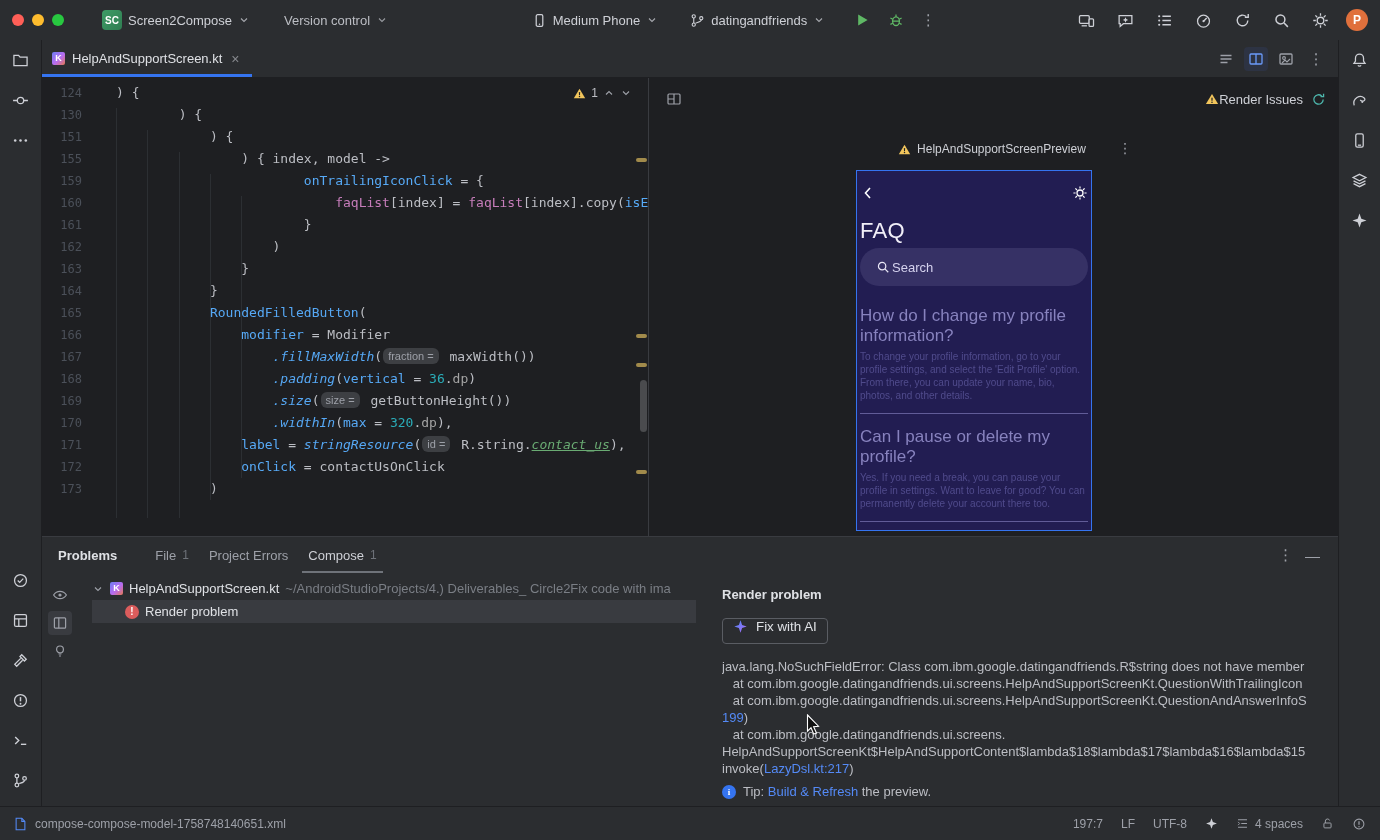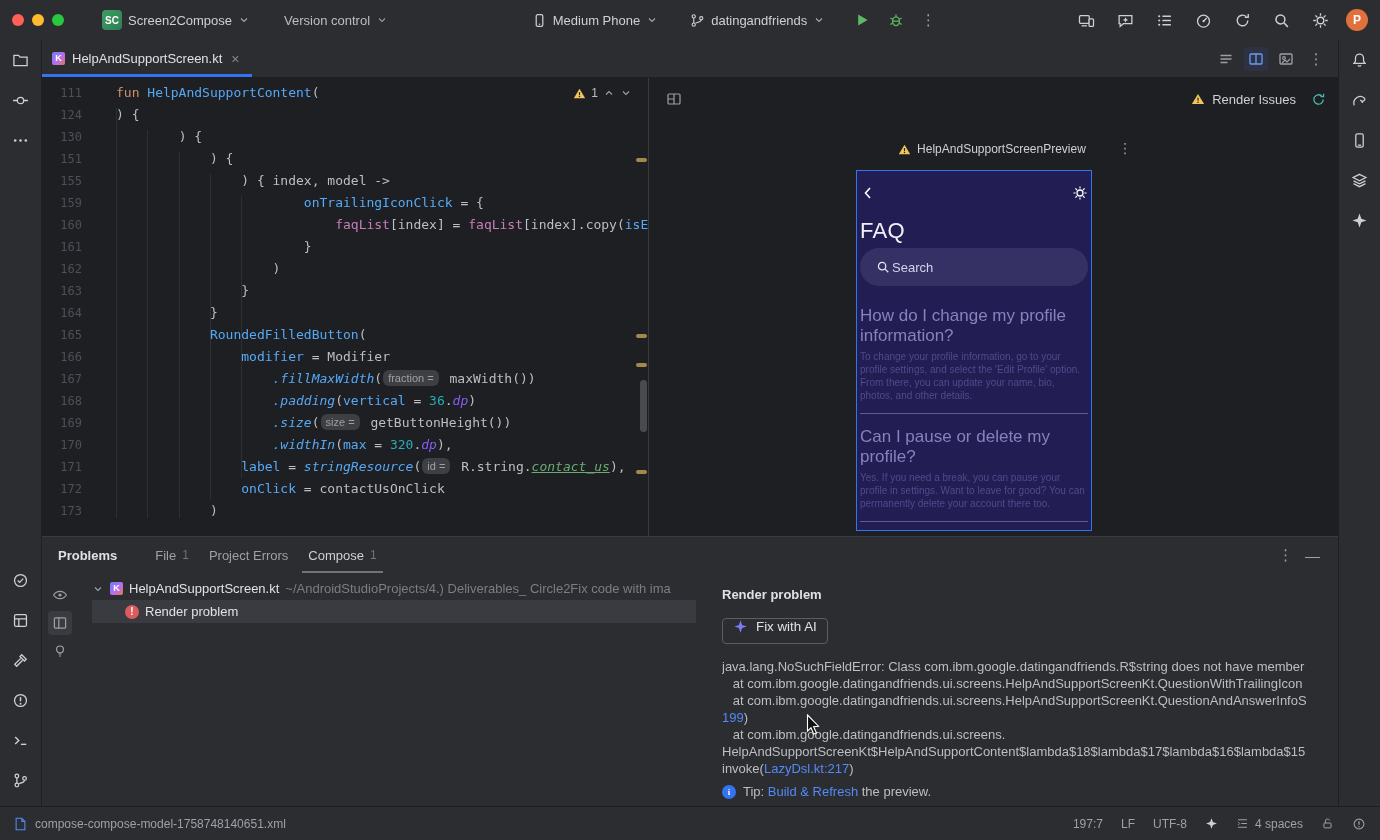--- a/index.html
+++ b/index.html
@@ -46,35 +46,35 @@
   #code-lines{position:relative;padding-top:4px;z-index:2}
   .code-line{display:flex;height:22px;line-height:22px}
   .ln{flex:none;width:54px;padding-right:14px;text-align:right;color:#4B5059;font-size:12px;
     font-family:"DejaVu Sans Mono","Liberation Mono",monospace}
   .ct{white-space:pre;font-family:"DejaVu Sans Mono","Liberation Mono",monospace;font-size:13px;padding-left:20px}
   .tk-k{color:#CF8E6D}
   .tk-f{color:#56A8F5}
   .tk-x{color:#56A8F5;font-style:italic}
   .tk-a{color:#57AAF7}
   .tk-n{color:#2AACB8}
-  .tk-d{color:#8b5cf6;font-style:italic}
+  .tk-d{color:#a3a3a3;}
   .tk-p{color:#C77DBB}
   .tk-s{color:#6AAB73;font-style:italic;text-decoration:underline}
   .tk-t{color:#BCBEC4}
   .tk-h{display:inline-block;background:#3D3F43;color:#9DA0A8;border-radius:6px;padding:0 5px;margin:0 3px 0 1px;
     font-size:11px;line-height:16px;font-family:"Liberation Sans",sans-serif;vertical-align:1px}
   .ig{position:absolute;width:1px;background:#2C2F33;z-index:1}
   #inspection-widget{position:absolute;top:8px;right:16px;display:flex;align-items:center;gap:5px;z-index:3;color:#BCBEC4;font-size:12px}
   .stripe-mark{position:absolute;right:1px;width:11px;height:4px;border-radius:2px;background:rgba(185,158,82,.85);z-index:3}
   #edit-scroll{position:absolute;right:1px;top:302px;width:7px;height:52px;border-radius:4px;background:rgba(140,142,146,.4);z-index:3}
 
   
   #preview-body{position:absolute;left:648px;top:78px;width:690px;height:458px;background:#1E1F22;border-left:1px solid #393B40;overflow:hidden}
   #preview-toolbar{position:absolute;left:0;top:0;width:100%;height:42px;display:flex;align-items:center;padding:0 12px}
-  #render-issues{margin-left:auto;display:flex;align-items:center;gap:7px;color:#CED0D6}
+  #render-issues{margin-left:auto;display:flex;align-items:center;color:#CED0D6}
   #preview-label{position:absolute;left:207px;top:64px;width:272px;display:flex;align-items:center;justify-content:center;gap:6px;
     color:#CED0D6;font-size:12px}
   #preview-kebab{position:absolute;right:-4px;top:-2px;color:#9DA0A8;font-size:14px}
   #phone{position:absolute;left:207px;top:92px;width:236px;height:361px;background:#221D52;border:1px solid #3574F0;overflow:hidden;
     padding:12px 3px 0;color:#ECEAF7}
   .phone-header{display:flex;align-items:center;justify-content:space-between;height:20px}
   .phone-title{margin-top:15px;font-size:22px;letter-spacing:.3px;color:#F1EFF8;font-weight:500}
   .search-pill{margin-top:4px;height:38px;border-radius:19px;background:#363165;display:flex;align-items:center;gap:2px;
     padding:0 16px;color:#D5D2EE}
   #faq-list{margin-top:20px}
@@ -367,24 +367,20 @@
 
   <section id="editor-body">
     <div class="ig" style="left:74px;top:30px;height:410px"></div>
     <div class="ig" style="left:105px;top:52px;height:388px"></div>
     <div class="ig" style="left:137px;top:74px;height:366px"></div>
     <div class="ig" style="left:168px;top:96px;height:326px"></div>
     <div class="ig" style="left:199px;top:118px;height:282px"></div>
 
     <div id="code-lines">
         <div class="code-line">
-          <span class="ln">111</span>
-          <span class="ct"><span class="tk-k">fun </span><span class="tk-f">HelpAndSupportContent</span><span class="tk-t">(</span></span>
-        </div>
-        <div class="code-line">
           <span class="ln">124</span>
           <span class="ct"><span class="tk-t">) {</span></span>
         </div>
         <div class="code-line">
           <span class="ln">130</span>
           <span class="ct">        <span class="tk-t">) {</span></span>
         </div>
         <div class="code-line">
           <span class="ln">151</span>
           <span class="ct">            <span class="tk-t">) {</span></span>

